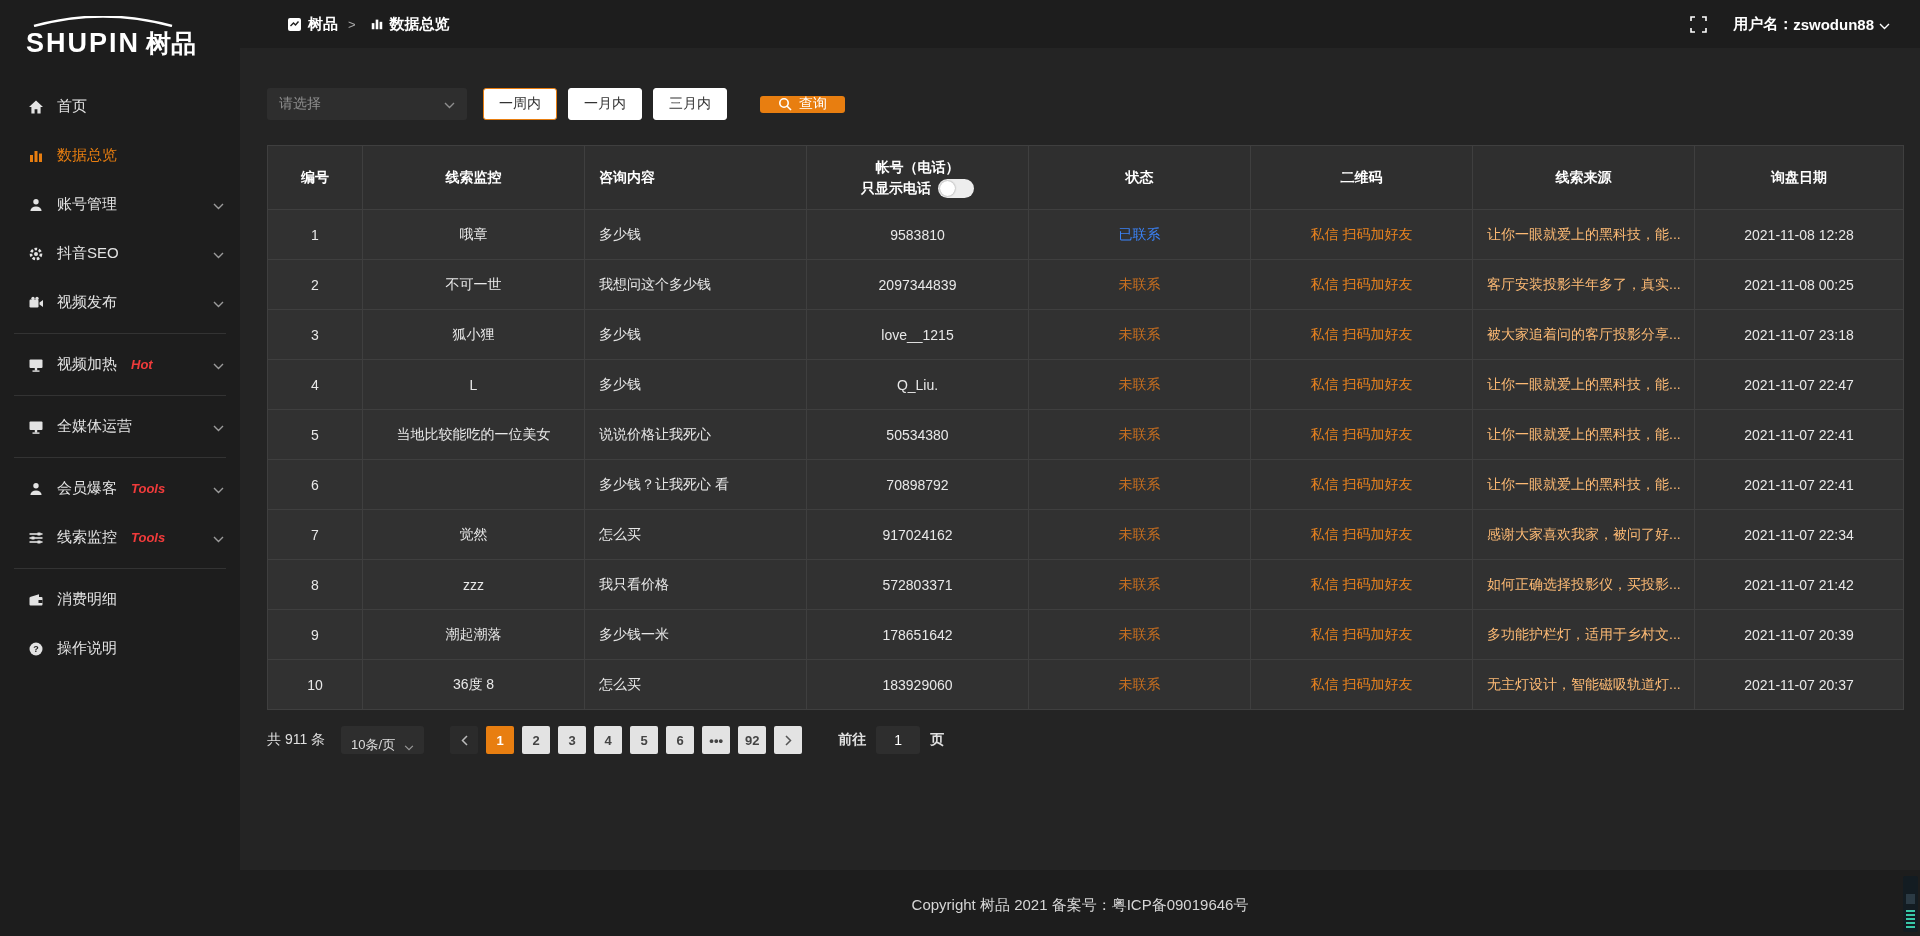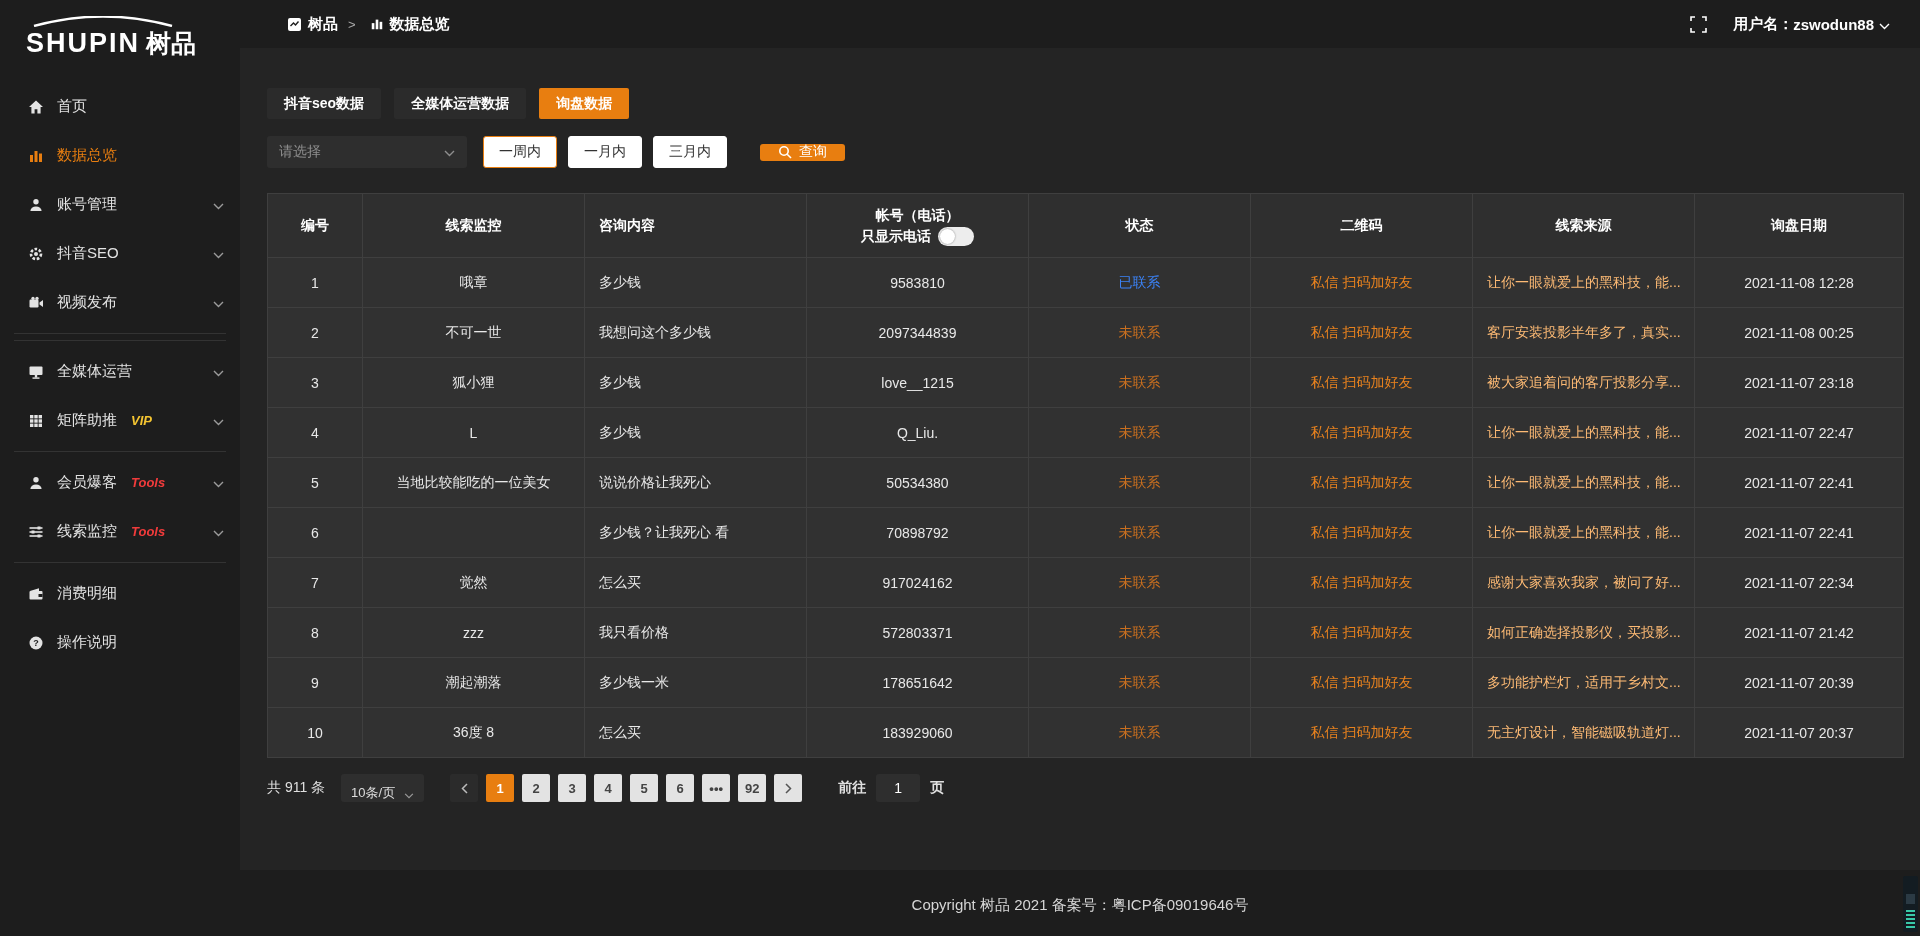--- a/index.html
+++ b/index.html
@@ -162,52 +162,44 @@
               <circle cx="5" cy="3.4" r="1.7" fill="#e3e3e3"></circle>
               <circle cx="9" cy="3.4" r="1.7" fill="#e3e3e3"></circle>
             </svg>
           </span>
         <span>视频发布</span>
         <span class="chev"><svg width="11" height="7" viewBox="0 0 11 7">
               <path d="M1 1 L5.5 5.5 L10 1" stroke="#bbb" stroke-width="1.4" fill="none"></path>
             </svg></span>
       </div>
       <div class="nav-divider"></div>
-      <div class="nav-divider"></div>
       <div class="nav-item">
         <span class="ico">
             <svg width="16" height="16" viewBox="0 0 16 16">
               <rect x="1.5" y="2.5" width="13" height="8.5" rx="1" fill="#e3e3e3"></rect>
               <rect x="6.8" y="11" width="2.4" height="2.6" fill="#e3e3e3"></rect>
               <rect x="4.5" y="13.4" width="7" height="1.4" fill="#e3e3e3"></rect>
             </svg>
           </span>
+        <span>视频加热</span>
+        <span class="badge red">Hot</span>
+        <span class="chev"><svg width="11" height="7" viewBox="0 0 11 7">
+              <path d="M1 1 L5.5 5.5 L10 1" stroke="#bbb" stroke-width="1.4" fill="none"></path>
+            </svg></span>
+      </div>
+      <div class="nav-divider"></div>
+      <div class="nav-item">
+        <span class="ico">
+            <svg width="16" height="16" viewBox="0 0 16 16">
+              <rect x="1.5" y="2.5" width="13" height="8.5" rx="1" fill="#e3e3e3"></rect>
+              <rect x="6.8" y="11" width="2.4" height="2.6" fill="#e3e3e3"></rect>
+              <rect x="4.5" y="13.4" width="7" height="1.4" fill="#e3e3e3"></rect>
+            </svg>
+          </span>
         <span>全媒体运营</span>
-        <span class="chev"><svg width="11" height="7" viewBox="0 0 11 7">
-              <path d="M1 1 L5.5 5.5 L10 1" stroke="#bbb" stroke-width="1.4" fill="none"></path>
-            </svg></span>
-      </div>
-      <div class="nav-item">
-        <span class="ico">
-            <svg width="16" height="16" viewBox="0 0 16 16">
-              <g fill="#e3e3e3">
-                <rect x="2" y="2" width="3.4" height="3.4"></rect>
-                <rect x="6.3" y="2" width="3.4" height="3.4"></rect>
-                <rect x="10.6" y="2" width="3.4" height="3.4"></rect>
-                <rect x="2" y="6.3" width="3.4" height="3.4"></rect>
-                <rect x="6.3" y="6.3" width="3.4" height="3.4"></rect>
-                <rect x="10.6" y="6.3" width="3.4" height="3.4"></rect>
-                <rect x="2" y="10.6" width="3.4" height="3.4"></rect>
-                <rect x="6.3" y="10.6" width="3.4" height="3.4"></rect>
-                <rect x="10.6" y="10.6" width="3.4" height="3.4"></rect>
-              </g>
-            </svg>
-          </span>
-        <span>矩阵助推</span>
-        <span class="badge yellow">VIP</span>
         <span class="chev"><svg width="11" height="7" viewBox="0 0 11 7">
               <path d="M1 1 L5.5 5.5 L10 1" stroke="#bbb" stroke-width="1.4" fill="none"></path>
             </svg></span>
       </div>
       <div class="nav-divider"></div>
       <div class="nav-item">
         <span class="ico">
             <svg width="16" height="16" viewBox="0 0 16 16">
               <circle cx="8" cy="4.7" r="2.7" fill="#e3e3e3"></circle>
               <path d="M2.4 14 a5.6 4.6 0 0 1 11.2 0 Z" fill="#e3e3e3"></path>
@@ -300,25 +292,20 @@
           <span>zswodun88</span>
           <span class="chev"><svg width="11" height="7" viewBox="0 0 11 7">
                 <path d="M1 1 L5.5 5.5 L10 1" stroke="#fff" stroke-width="1.4" fill="none"></path>
               </svg></span>
         </span>
       </div>
     </header>
 
     <div class="content">
 
-      <div class="tabs">
-        <button class="tab">抖音seo数据</button>
-        <button class="tab">全媒体运营数据</button>
-        <button class="tab active">询盘数据</button>
-      </div>
 
       <div class="filters">
         <div class="select">
           <span>请选择</span>
           <span><svg width="11" height="7" viewBox="0 0 11 7">
                 <path d="M1 1 L5.5 5.5 L10 1" stroke="#8e8e8e" stroke-width="1.4" fill="none"></path>
               </svg></span>
         </div>
         <button class="pbtn active">一周内</button>
         <button class="pbtn">一月内</button>

